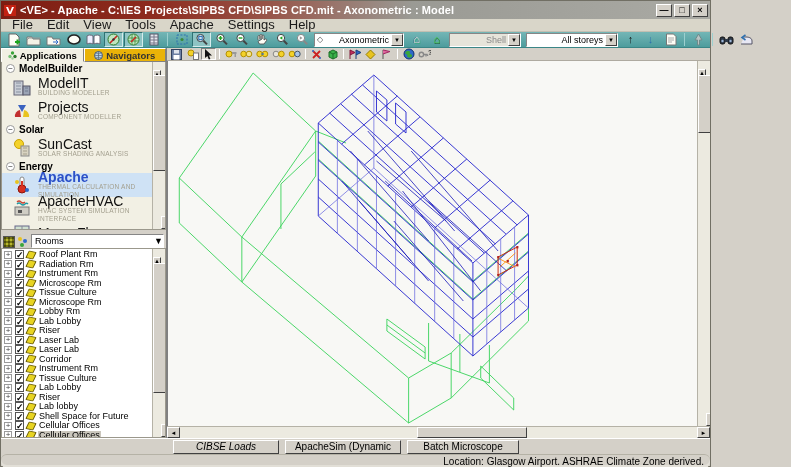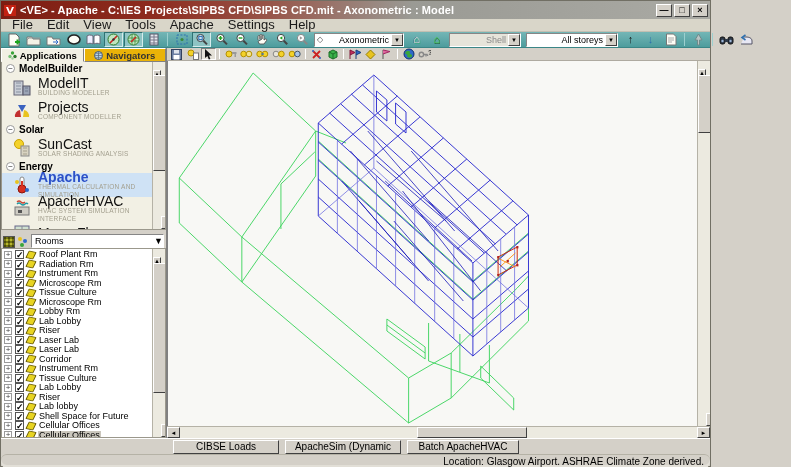--- a/index.html
+++ b/index.html
@@ -89,21 +89,21 @@
   .viewport svg.wire { position: absolute; left: 0; top: 0; width: calc(100% - 13px); height: 100%; }
   .viewport .vscroll { background: #eceae0; }
 
   .hscroll { height: 12px; flex: 0 0 12px; background: #eceae0; position: relative; border-top: 1px solid #b5b2a6; }
   .hbtn { position: absolute; top: 0; width: 13px; height: 11px; background: #d4d0c8; border: 1px solid; border-color: #fff #404040 #404040 #fff; font-size: 6px; text-align: center; line-height: 10px; }
   .hthumb { position: absolute; top: 0; left: 46%; width: 110px; height: 11px; background: #d4d0c8; border: 1px solid; border-color: #fff #404040 #404040 #fff; }
 
   
   .bottom-band { flex: 0 0 16px; background: #d4d0c8; display: flex; align-items: center; padding-left: 172px; gap: 6px; border-top: 1px solid #fff; }
   .sim-btn { height: 14px; background: #d4d0c8; border: 1px solid; border-color: #fff #404040 #404040 #fff; font-size: 10px; line-height: 12px; text-align: center; color: #000; padding: 0 8px; }
-  .sim-btn.b1 { width: 106px; } .sim-btn.b2 { width: 116px; } .sim-btn.b3 { width: 112px; }
+  .sim-btn.b1 { width: 106px; font-style: italic; } .sim-btn.b2 { width: 116px; } .sim-btn.b3 { width: 112px; }
   .statusbar { flex: 0 0 14px; background: #d4d0c8; display: flex; align-items: center; justify-content: flex-end; padding-right: 6px; font-size: 10px; color: #000; border-top: 1px solid #b5b2a6; box-shadow: inset 0 -3px 0 #e2dfd7; border-radius: 6px; }
 </style>
 </head>
 <body>
 
 <div class="window">
 
   <div class="titlebar">
     <svg class="title-logo" viewBox="0 0 12 11">
         <rect x="0" y="0" width="12" height="11" fill="#c22212"></rect>
@@ -680,19 +680,19 @@
         <span class="hbtn" style="left:0">◄</span>
         <span class="hthumb"></span>
         <span class="hbtn" style="right:0">►</span>
       </div>
     </div>
   </div>
 
   <div class="bottom-band">
     <span class="sim-btn b1">CIBSE Loads</span>
     <span class="sim-btn b2">ApacheSim (Dynamic Simulation)</span>
-    <span class="sim-btn b3">Batch ApacheHVAC</span>
+    <span class="sim-btn b3">Batch Microscope</span>
   </div>
 
   <div class="statusbar">
     <span>Location: Glasgow Airport. ASHRAE Climate Zone derived.</span>
   </div>
 </div>
 
 </body></html>

